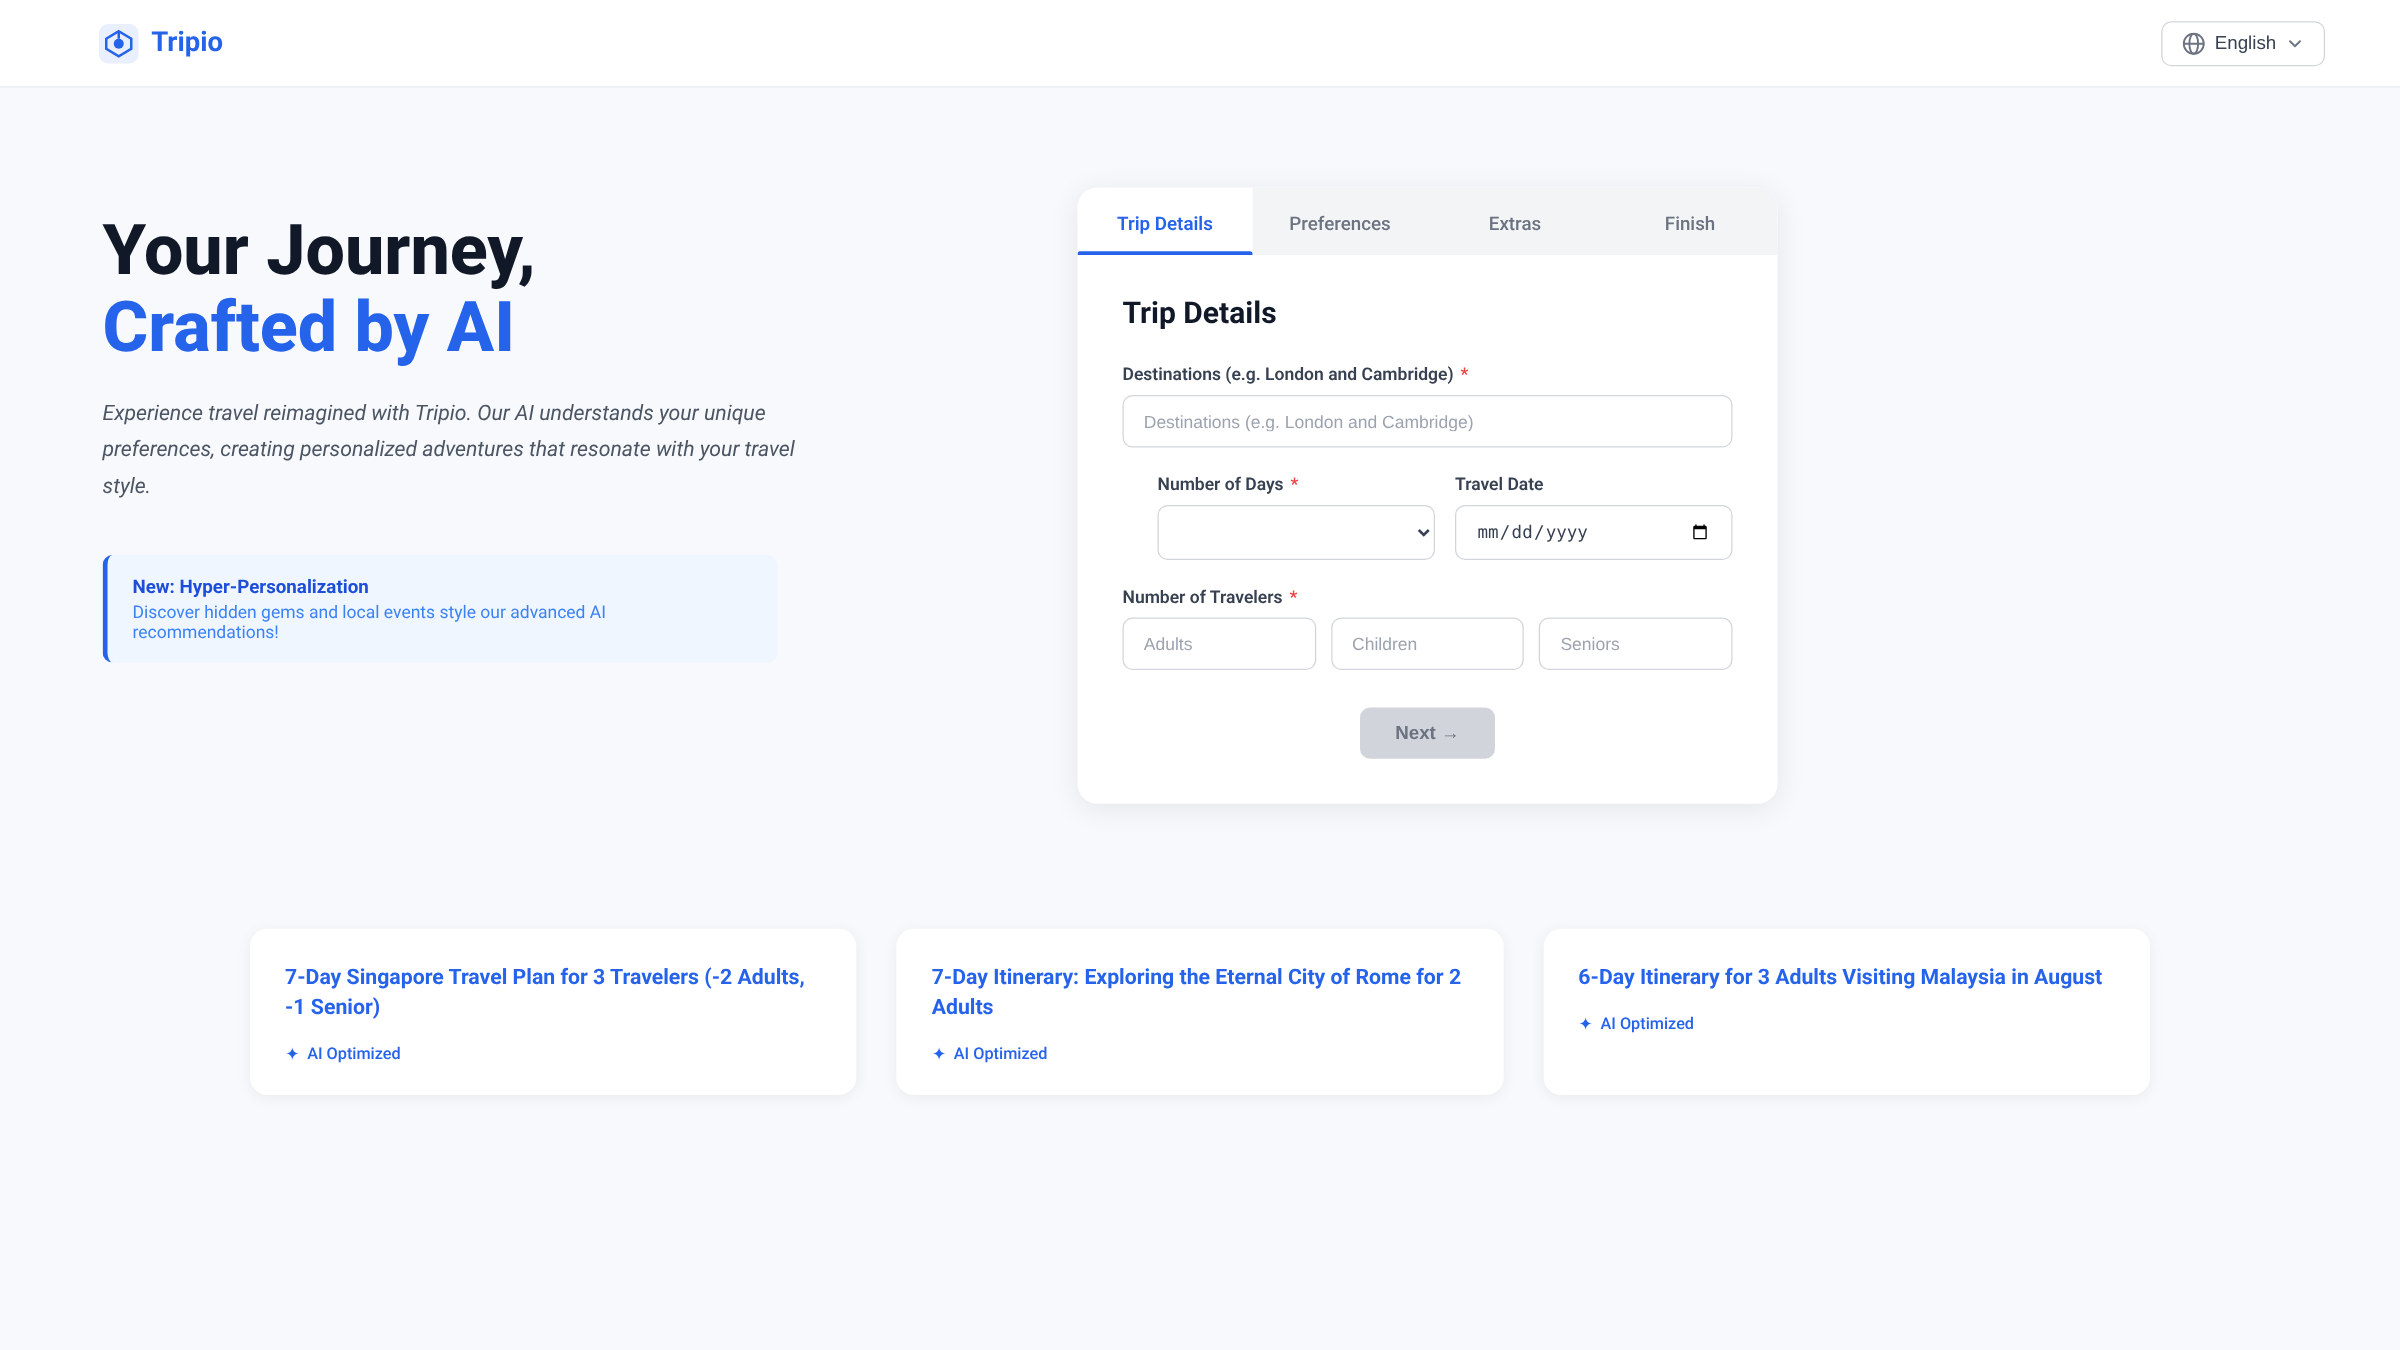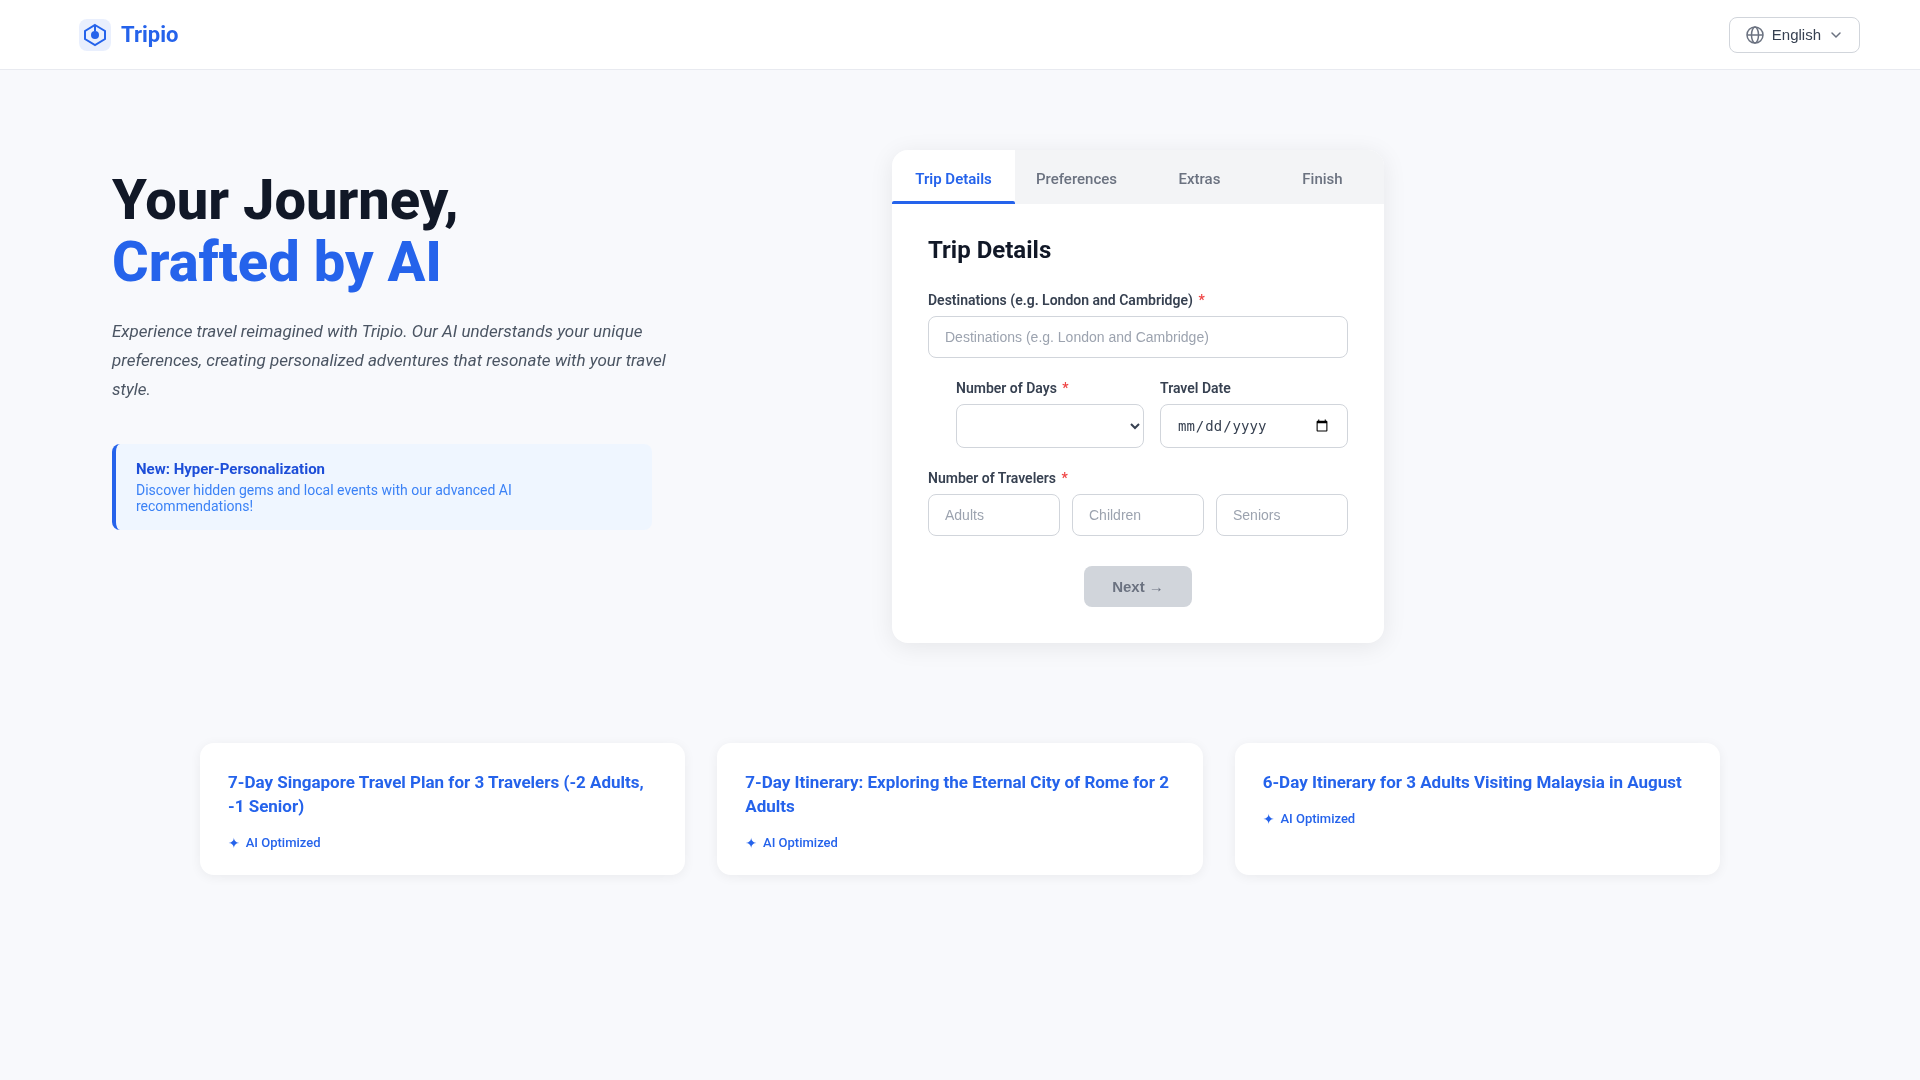--- a/index.html
+++ b/index.html
@@ -44,21 +44,21 @@
       background: #fff;
       cursor: pointer;
       font-size: 15px;
       color: #374151;
     }
 
     
     .hero-section {
       display: flex;
       align-items: flex-start;
-      padding: 80px 200px 60px 112px;
+      padding: 80px 200px 60px 82px;
       gap: 80px;
     }
     .hero-left {
       flex: 1;
       max-width: 700px;
       padding-top: 20px;
     }
     .hero-title-black {
       font-size: 56px;
       font-weight: 800;
@@ -93,21 +93,21 @@
       color: #1d4ed8;
     }
     .hero-banner-desc {
       font-size: 14px;
       color: #3b82f6;
       margin-top: 4px;
     }
 
     
     .trip-card {
-      width: 492px;
+      width: 560px;
       background: #fff;
       border-radius: 16px;
       box-shadow: 0 4px 24px rgba(0,0,0,0.08);
       overflow: hidden;
     }
     .trip-tabs {
       display: flex;
       background: #f3f4f6;
       padding: 0;
     }
@@ -276,21 +276,21 @@
   <div class="hero-left">
     <div>
       <span class="hero-title-black">Your Journey,</span>
     </div>
     <div>
       <span class="hero-title-blue">Crafted by AI</span>
     </div>
     <p class="hero-description">Experience travel reimagined with Tripio. Our AI understands your unique preferences, creating personalized adventures that resonate with your travel style.</p>
     <div class="hero-banner">
       <div class="hero-banner-title">New: Hyper-Personalization</div>
-      <div class="hero-banner-desc">Discover hidden gems and local events with our advanced AI recommendations!</div>
+      <div class="hero-banner-desc">Discover hidden gems and local events style our advanced AI recommendations!</div>
     </div>
   </div>
 
   <div class="trip-card">
 
     <div class="trip-tabs">
       <div class="trip-tab active">
         <span>Trip Details</span>
       </div>
       <div class="trip-tab">

